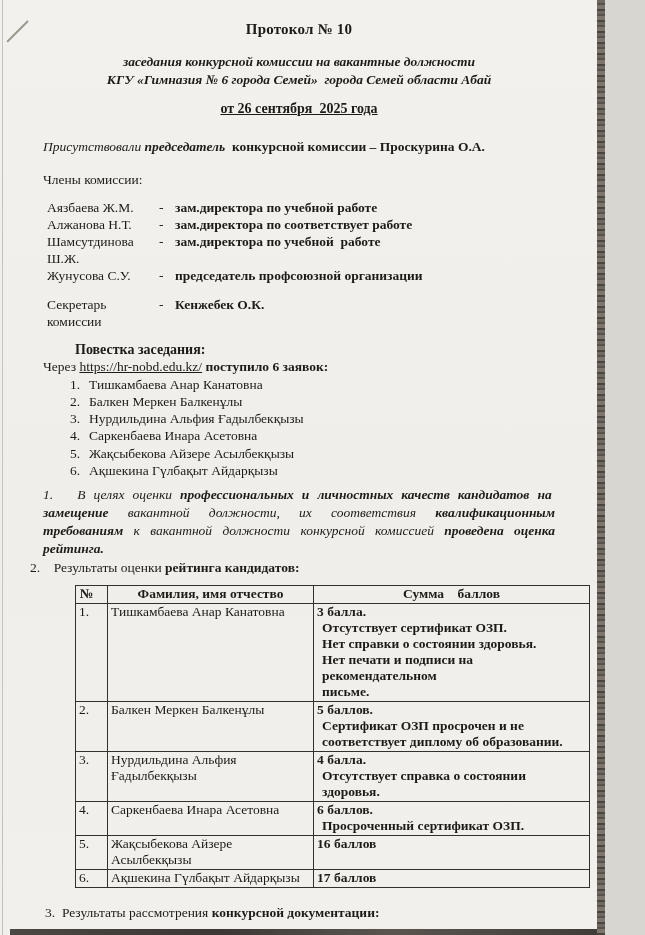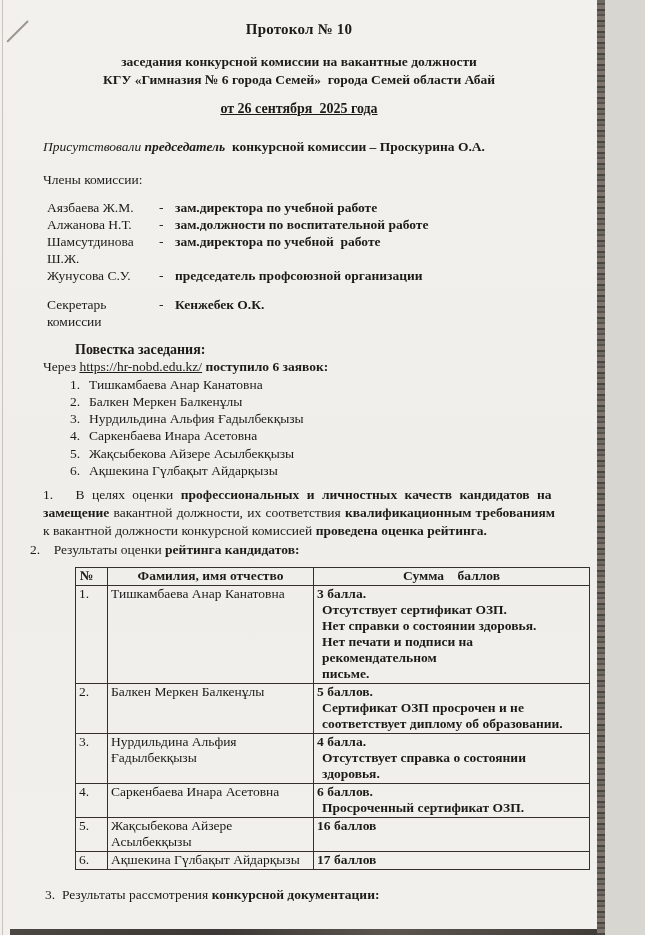--- a/index.html
+++ b/index.html
@@ -10,39 +10,39 @@
     background:linear-gradient(180deg,#f2f1ed 0%,#efeeea 55%,#f1f0ec 100%);
     font-family:"Liberation Serif","DejaVu Serif",serif;
     color:#1d1b18;
     overflow:hidden;
     font-size:13.5px;
     line-height:17px;
   }
   .content{position:absolute;left:43px;right:50px;top:0;}
   .center{text-align:center;}
   .title{margin-top:21px;font-size:15px;font-weight:700;letter-spacing:.2px;}
-  .subtitle{font-weight:600;line-height:17.5px;}
+  .subtitle{font-weight:600;line-height:17.5px;font-style:italic;}
   .sub-wrap{margin-top:15px;}
   .date-line{margin-top:12px;font-size:14px;font-weight:700;text-decoration:underline;}
   .present{margin-top:21px;}
   .members-label{margin-top:16px;}
   .members{margin-top:11px;}
   .member-row{display:flex;line-height:17px;}
   .m-name{width:112px;padding-left:4px;flex:none;}
   .m-dash{width:16px;flex:none;text-align:left;}
   .m-role{font-weight:700;}
   .secretary{margin-top:12px;}
   .sec-name{font-weight:700;}
   .agenda-heading{margin-top:11px;margin-left:32px;font-weight:700;font-size:14px;}
   .agenda-item{margin-top:13px;font-weight:700;}
   .via-line{line-height:17.5px;}
   .applicants{margin-left:27px;}
   .app-row{display:flex;line-height:17.3px;}
   .app-num{width:19px;flex:none;}
-  .para1{margin-top:7px;text-align:justify;line-height:18px;}
+  .para1{margin-top:7px;text-align:justify;line-height:18px;font-style:italic;}
   .para2{margin-left:-13px;margin-top:1px;line-height:18px;}
   table.rating{border-collapse:collapse;margin-top:8px;margin-left:32px;width:514px;table-layout:fixed;}
   table.rating th,table.rating td{
     border:1px solid #34312c;
     padding:0 3px 1px 3px;
     vertical-align:top;
     line-height:16px;
     font-size:13.5px;
   }
   table.rating th{font-weight:600;text-align:center;}
@@ -91,21 +91,21 @@
 
     <div class="members" id="members">
         <div class="member-row">
           <span class="m-name">Аязбаева Ж.М.</span>
           <span class="m-dash">-</span>
           <span class="m-role">зам.директора по учебной работе</span>
         </div>
         <div class="member-row">
           <span class="m-name">Алжанова Н.Т.</span>
           <span class="m-dash">-</span>
-          <span class="m-role">зам.должности по воспитательной работе</span>
+          <span class="m-role">зам.директора по соответствует работе</span>
         </div>
         <div class="member-row">
           <span class="m-name">Шамсутдинова Ш.Ж.</span>
           <span class="m-dash">-</span>
           <span class="m-role">зам.директора по учебной&nbsp; работе</span>
         </div>
         <div class="member-row">
           <span class="m-name">Жунусова С.У.</span>
           <span class="m-dash">-</span>
           <span class="m-role">председатель профсоюзной организации</span>

